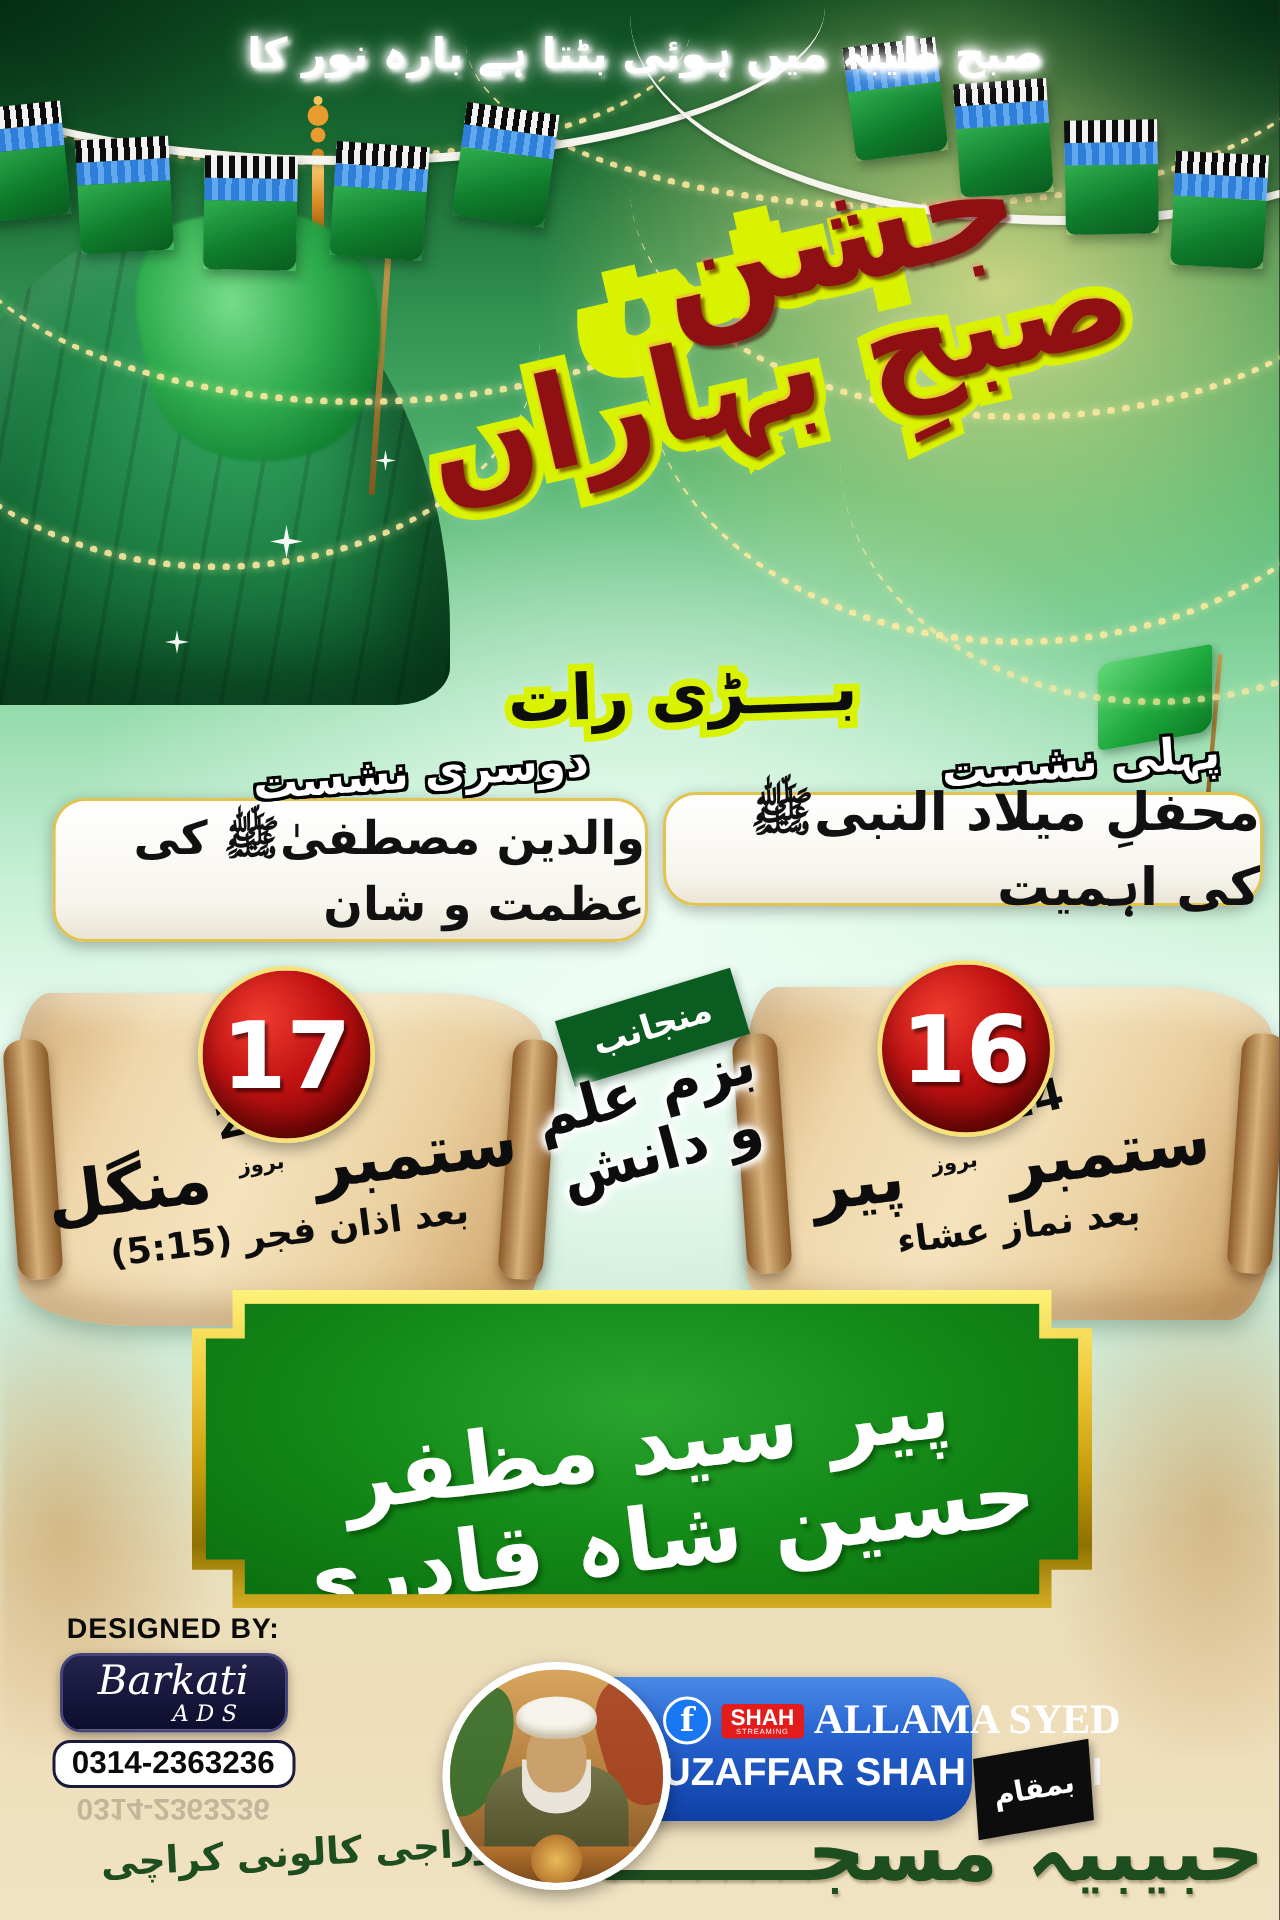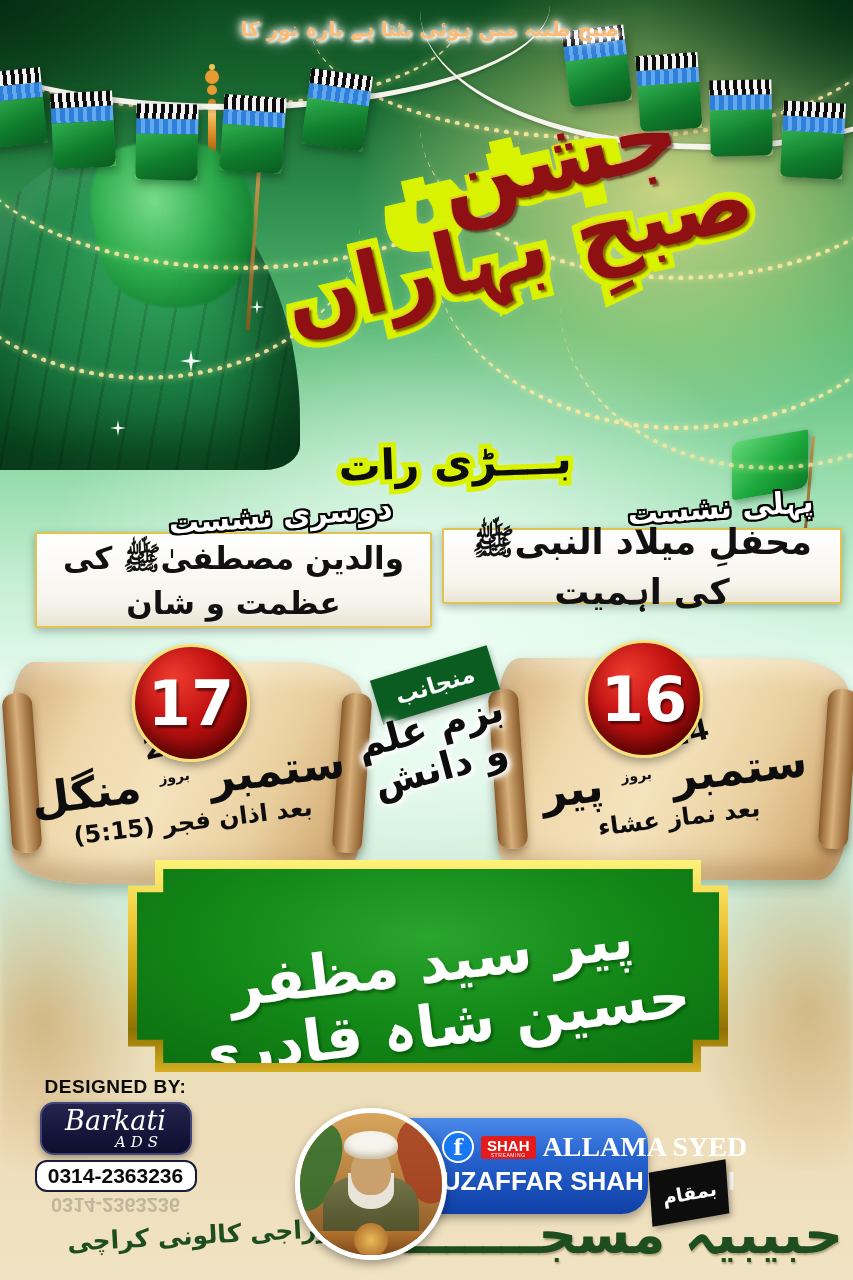--- a/index.html
+++ b/index.html
@@ -66,21 +66,21 @@
   .rope.r1 { left:-90px; top:-100px; width:640px; height:210px; }
   .rope.r2 { left:420px; top:-130px; width:580px; height:280px; }
   .flag { position:absolute; width:62px; box-shadow:2px 4px 8px rgba(0,20,8,.35); }
   .flag .check { height:15px; background:repeating-linear-gradient(90deg,#0d0d0d 0 4px,#f2f2f2 4px 8px); }
   .flag .blue  { height:15px; background:repeating-linear-gradient(90deg,#2e7fd9 0 5px,#61a8ef 5px 9px); }
   .flag .cloth { height:46px; background:linear-gradient(160deg,#2fae4e 0%, #0f7c2c 55%, #0a5c20 100%);
                  border-radius:0 0 8px 6px; }
 
   
   .poetry { position:absolute; left:140px; top:14px; width:580px; text-align:center; direction:rtl;
-    color:#fdba74; font-weight:bold; font-size:20px; line-height:1.55; z-index:6;
+    color:#ffffff; font-weight:bold; font-size:28px; line-height:1.55; z-index:6;
     text-shadow:0 0 6px #fff, 0 0 10px #fff, 0 0 16px rgba(255,255,255,.95), 2px 2px 3px rgba(255,255,255,.9); }
 
   
   .title-block { position:absolute; left:235px; top:120px; width:585px; height:340px;
     transform:rotate(-13deg); text-align:center; direction:rtl; z-index:5; }
   .t-line { position:relative; font-weight:bold; line-height:1.05; }
   .t-line.l1 { font-size:92px; padding-left:120px; }
   .t-line.l2 { font-size:86px; margin-top:-14px; }
   .t-stroke { position:absolute; left:0; right:0; top:0; color:#d9f200;
     -webkit-text-stroke:16px #d9f200; text-shadow:0 0 14px rgba(255,255,255,.85); }
@@ -93,23 +93,23 @@
   .subtitle .t-stroke { -webkit-text-stroke:10px #d9f200; }
   .subtitle .t-fill { color:#0d0d0d; text-shadow:none; }
 
   
   .session-header { position:absolute; direction:rtl; font-weight:bold; font-size:30px; color:#fff;
     text-align:center; transform:rotate(-4deg); z-index:6;
     text-shadow:2px 2px 0 #000,-2px -2px 0 #000,2px -2px 0 #000,-2px 2px 0 #000,0 2px 0 #000,0 -2px 0 #000,2px 0 0 #000,-2px 0 0 #000; }
   .sh-right { left:598px; top:490px; width:245px; }
   .sh-left  { left:148px; top:498px; width:265px; }
   .session-box { position:absolute; background:linear-gradient(180deg,#ffffff 0%,#f6f4ec 75%,#e9e4d4 100%);
-    border:2px solid #e3c34f; border-radius:2px; box-shadow:0 3px 10px rgba(0,0,0,.28);
+    border:2px solid #e3c34f; border-radius:22px; box-shadow:0 3px 10px rgba(0,0,0,.28);
     display:flex; align-items:center; justify-content:center; direction:rtl; font-weight:bold;
-    color:#111; z-index:5; text-align:center; }
+    color:#111; z-index:5; }
   .sb-right { left:442px; top:528px; width:400px; height:76px; font-size:35px; }
   .sb-left  { left:35px;  top:532px; width:397px; height:96px; font-size:31px; }
 
   
   .scroll { position:absolute; width:350px; height:222px; z-index:5; }
   .scroll.right { left:498px; top:658px; }
   .scroll.left  { left:12px;  top:662px; }
   .parchment { position:absolute; inset:0;
     background:linear-gradient(115deg,#b98d55 0%,#dcba87 8%,#efd7ab 22%,#f5e3bd 46%,#ead0a0 70%,#d3ab74 90%,#b98750 100%);
     border-radius:22px 70px 30px 80px / 46px 34px 64px 30px;

